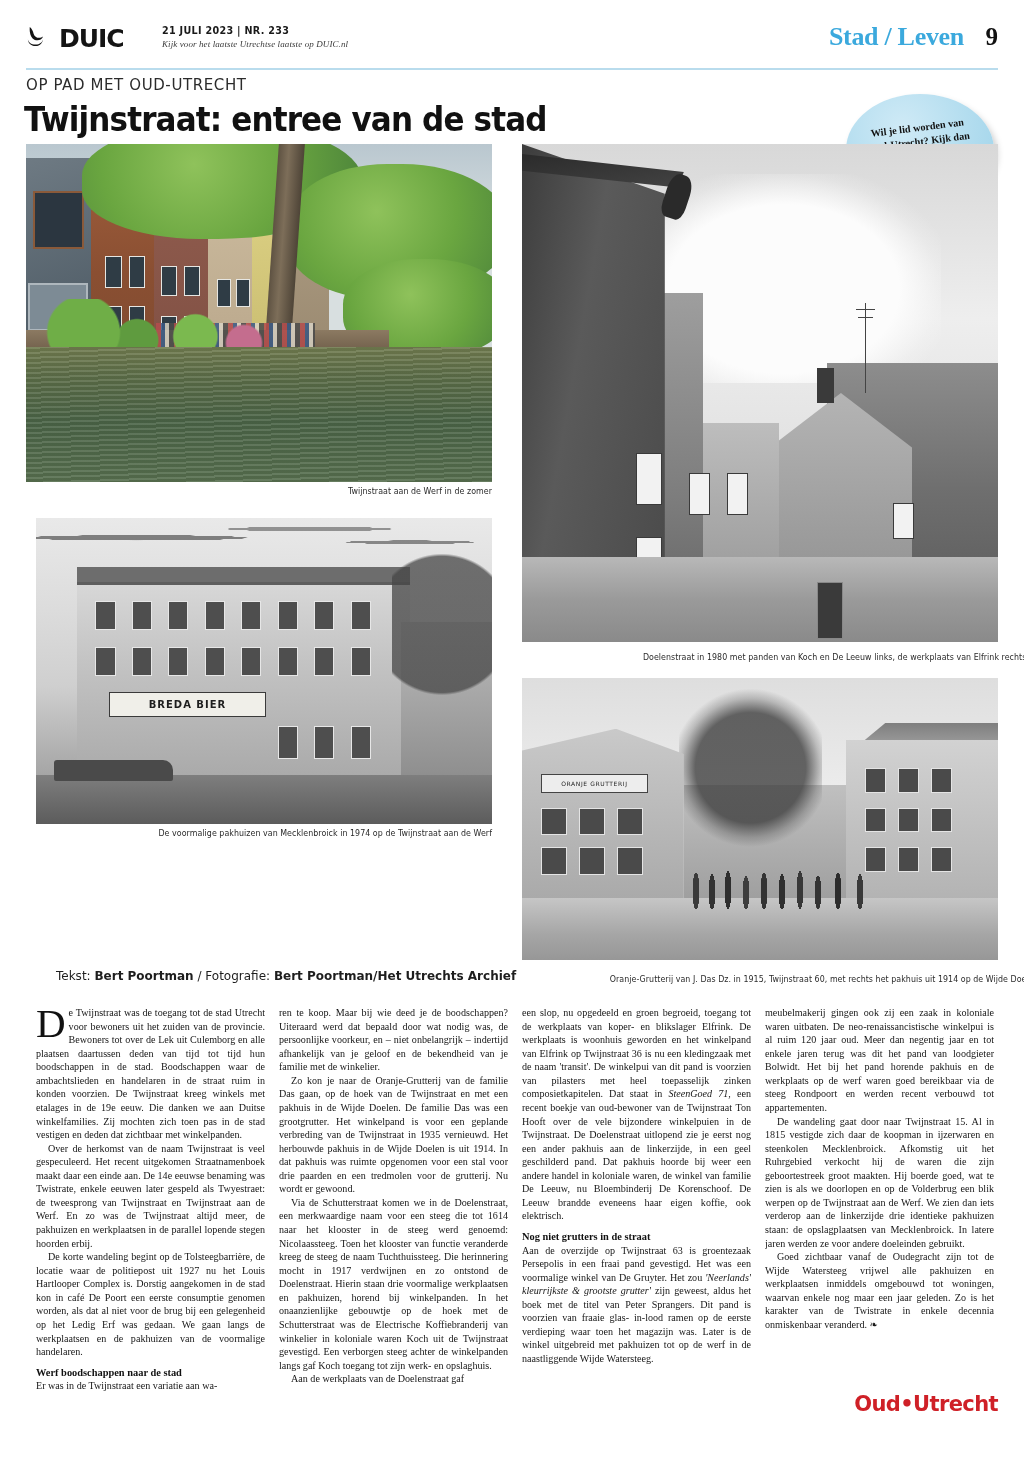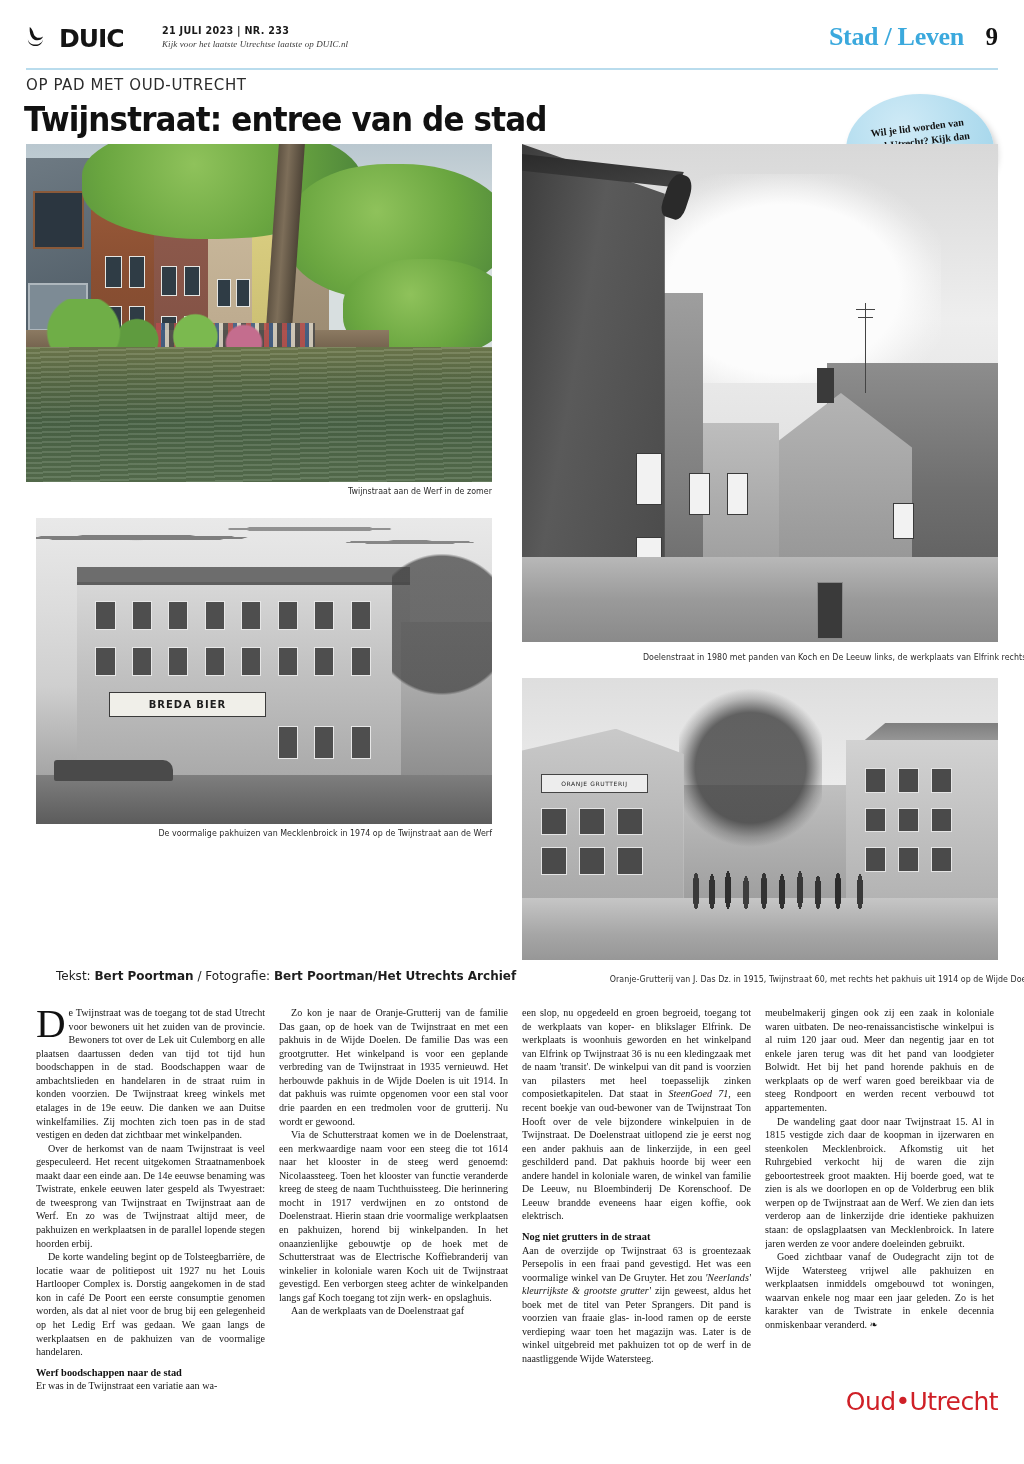--- a/index.html
+++ b/index.html
@@ -280,21 +280,21 @@
     font-family:"Liberation Serif",serif;
     font-size:41px;line-height:0.78;font-weight:400;
     margin:2px 3px 0 0;color:#111;
   }
   .col em{font-style:italic;}
 
   
   .ou-logo{
     position:absolute;right:26px;bottom:48px;
     font-family:"DejaVu Sans",sans-serif;
-    font-weight:normal;font-size:25px;color:#cf2027;letter-spacing:-0.6px;
+    font-weight:bold;font-size:21px;color:#cf2027;letter-spacing:-0.6px;
     white-space:nowrap;
   }
   .ou-dot{color:#cf2027;}
 </style>
 </head>
 <body>
 
 <div class="page">
 
   <div class="masthead">
@@ -446,20 +446,21 @@
 
     <div class="col">
       <p class="first"><span class="dropcap">D</span><span>e Twijnstraat was de toegang tot de stad Utrecht voor bewoners uit het zuiden van de provincie. Bewoners tot over de Lek uit Culemborg en alle plaatsen daartussen deden van tijd tot tijd hun boodschappen in de stad. Boodschappen waar de ambachtslieden en handelaren in de straat ruim in konden voorzien. De Twijnstraat kreeg winkels met etalages in de 19e eeuw. Die danken we aan Duitse winkelfamilies. Zij mochten zich toen pas in de stad vestigen en deden dat zichtbaar met winkelpanden.</span></p>
       <p>Over de herkomst van de naam Twijnstraat is veel gespeculeerd. Het recent uitgekomen Straatnamenboek maakt daar een einde aan. De 14e eeuwse benaming was Twistrate, enkele eeuwen later gespeld als Twyestraet: de tweesprong van Twijnstraat en Twijnstraat aan de Werf. En zo was de Twijnstraat altijd meer, de pakhuizen en werkplaatsen in de parallel lopende stegen hoorden erbij.</p>
       <p>De korte wandeling begint op de Tolsteegbarrière, de locatie waar de politiepost uit 1927 nu het Louis Hartlooper Complex is. Dorstig aangekomen in de stad kon in café De Poort een eerste consumptie genomen worden, als dat al niet voor de brug bij een gelegenheid op het Ledig Erf was gedaan. We gaan langs de werkplaatsen en de pakhuizen van de voormalige handelaren.</p>
       <h3>Werf boodschappen naar de stad</h3>
       <p class="nofirst">Er was in de Twijnstraat een variatie aan wa-</p>
     </div>
 
     <div class="col">
+      <p class="nofirst">ren te koop. Maar bij wie deed je de boodschappen? Uiteraard werd dat bepaald door wat nodig was, de persoonlijke voorkeur, en – niet onbelangrijk – indertijd afhankelijk van je geloof en de bekendheid van je familie met de winkelier.</p>
       <p>Zo kon je naar de Oranje-Grutterij van de familie Das gaan, op de hoek van de Twijnstraat en met een pakhuis in de Wijde Doelen. De familie Das was een grootgrutter. Het winkelpand is voor een geplande verbreding van de Twijnstraat in 1935 vernieuwd. Het herbouwde pakhuis in de Wijde Doelen is uit 1914. In dat pakhuis was ruimte opgenomen voor een stal voor drie paarden en een tredmolen voor de grutterij. Nu wordt er gewoond.</p>
       <p>Via de Schutterstraat komen we in de Doelenstraat, een merkwaardige naam voor een steeg die tot 1614 naar het klooster in de steeg werd genoemd: Nicolaassteeg. Toen het klooster van functie veranderde kreeg de steeg de naam Tuchthuissteeg. Die herinnering mocht in 1917 verdwijnen en zo ontstond de Doelenstraat. Hierin staan drie voormalige werkplaatsen en pakhuizen, horend bij winkelpanden. In het onaanzienlijke gebouwtje op de hoek met de Schutterstraat was de Electrische Koffiebranderij van winkelier in koloniale waren Koch uit de Twijnstraat gevestigd. Een verborgen steeg achter de winkelpanden langs gaf Koch toegang tot zijn werk- en opslaghuis.</p>
       <p>Aan de werkplaats van de Doelenstraat gaf</p>
     </div>
 
     <div class="col">
       <p class="nofirst"><span>een slop, nu opgedeeld en groen begroeid, toegang tot de werkplaats van koper- en blikslager Elfrink. De werkplaats is woonhuis geworden en het winkelpand van Elfrink op Twijnstraat 36 is nu een kledingzaak met de naam 'transit'. De winkelpui van dit pand is voorzien van pilasters met heel toepasselijk zinken composietkapitelen. Dat staat in </span><em>SteenGoed 71</em><span>, een recent boekje van oud-bewoner van de Twijnstraat Ton Hooft over de vele bijzondere winkelpuien in de Twijnstraat. De Doelenstraat uitlopend zie je eerst nog een ander pakhuis aan de linkerzijde, in een geel geschilderd pand. Dat pakhuis hoorde bij weer een andere handel in koloniale waren, de winkel van familie De Leeuw, nu Bloembinderij De Korenschoof. De Leeuw brandde eveneens haar eigen koffie, ook elektrisch.</span></p>
       <h3>Nog niet grutters in de straat</h3>
       <p class="nofirst"><span>Aan de overzijde op Twijnstraat 63 is groentezaak Persepolis in een fraai pand gevestigd. Het was een voormalige winkel van De Gruyter. Het zou </span><em>'Neerlands' kleurrijkste &amp; grootste grutter'</em><span> zijn geweest, aldus het boek met de titel van Peter Sprangers. Dit pand is voorzien van fraaie glas- in-lood ramen op de eerste verdieping waar toen het magazijn was. Later is de winkel uitgebreid met pakhuizen tot op de werf in de naastliggende Wijde Watersteeg.</span></p>
     </div>

